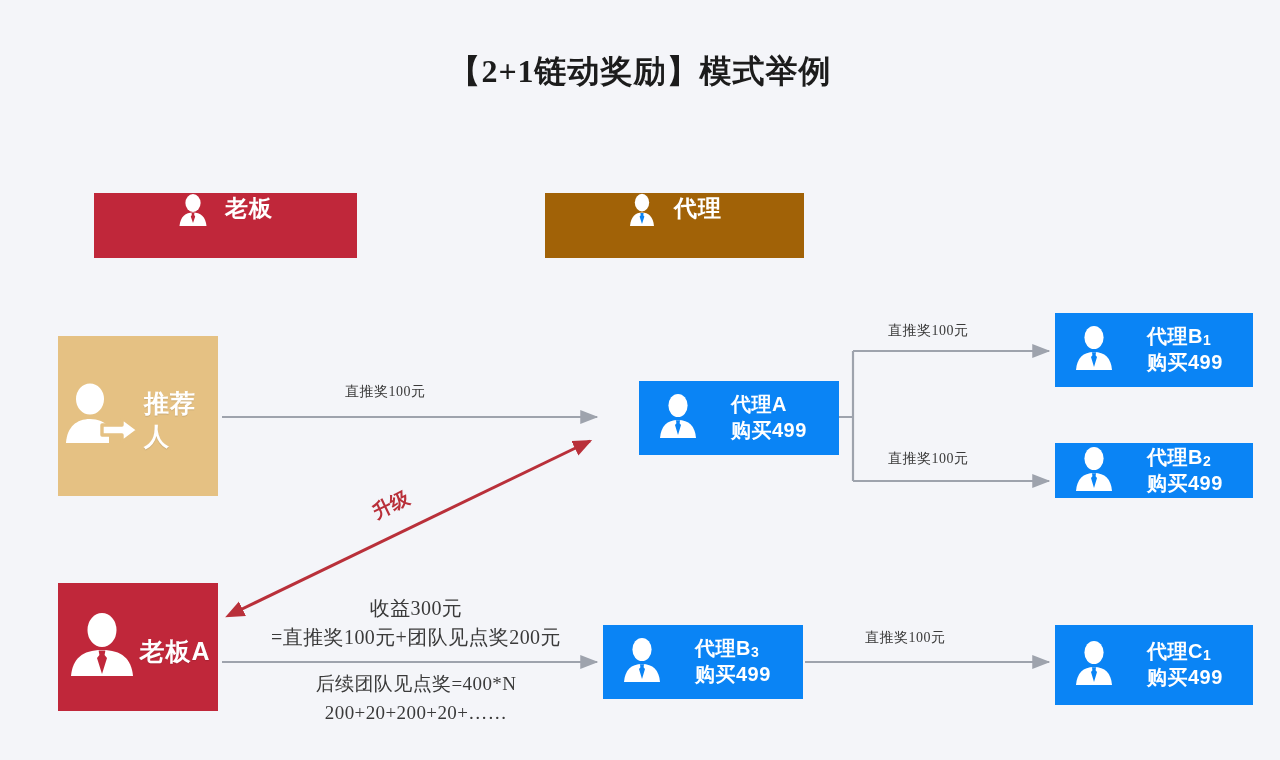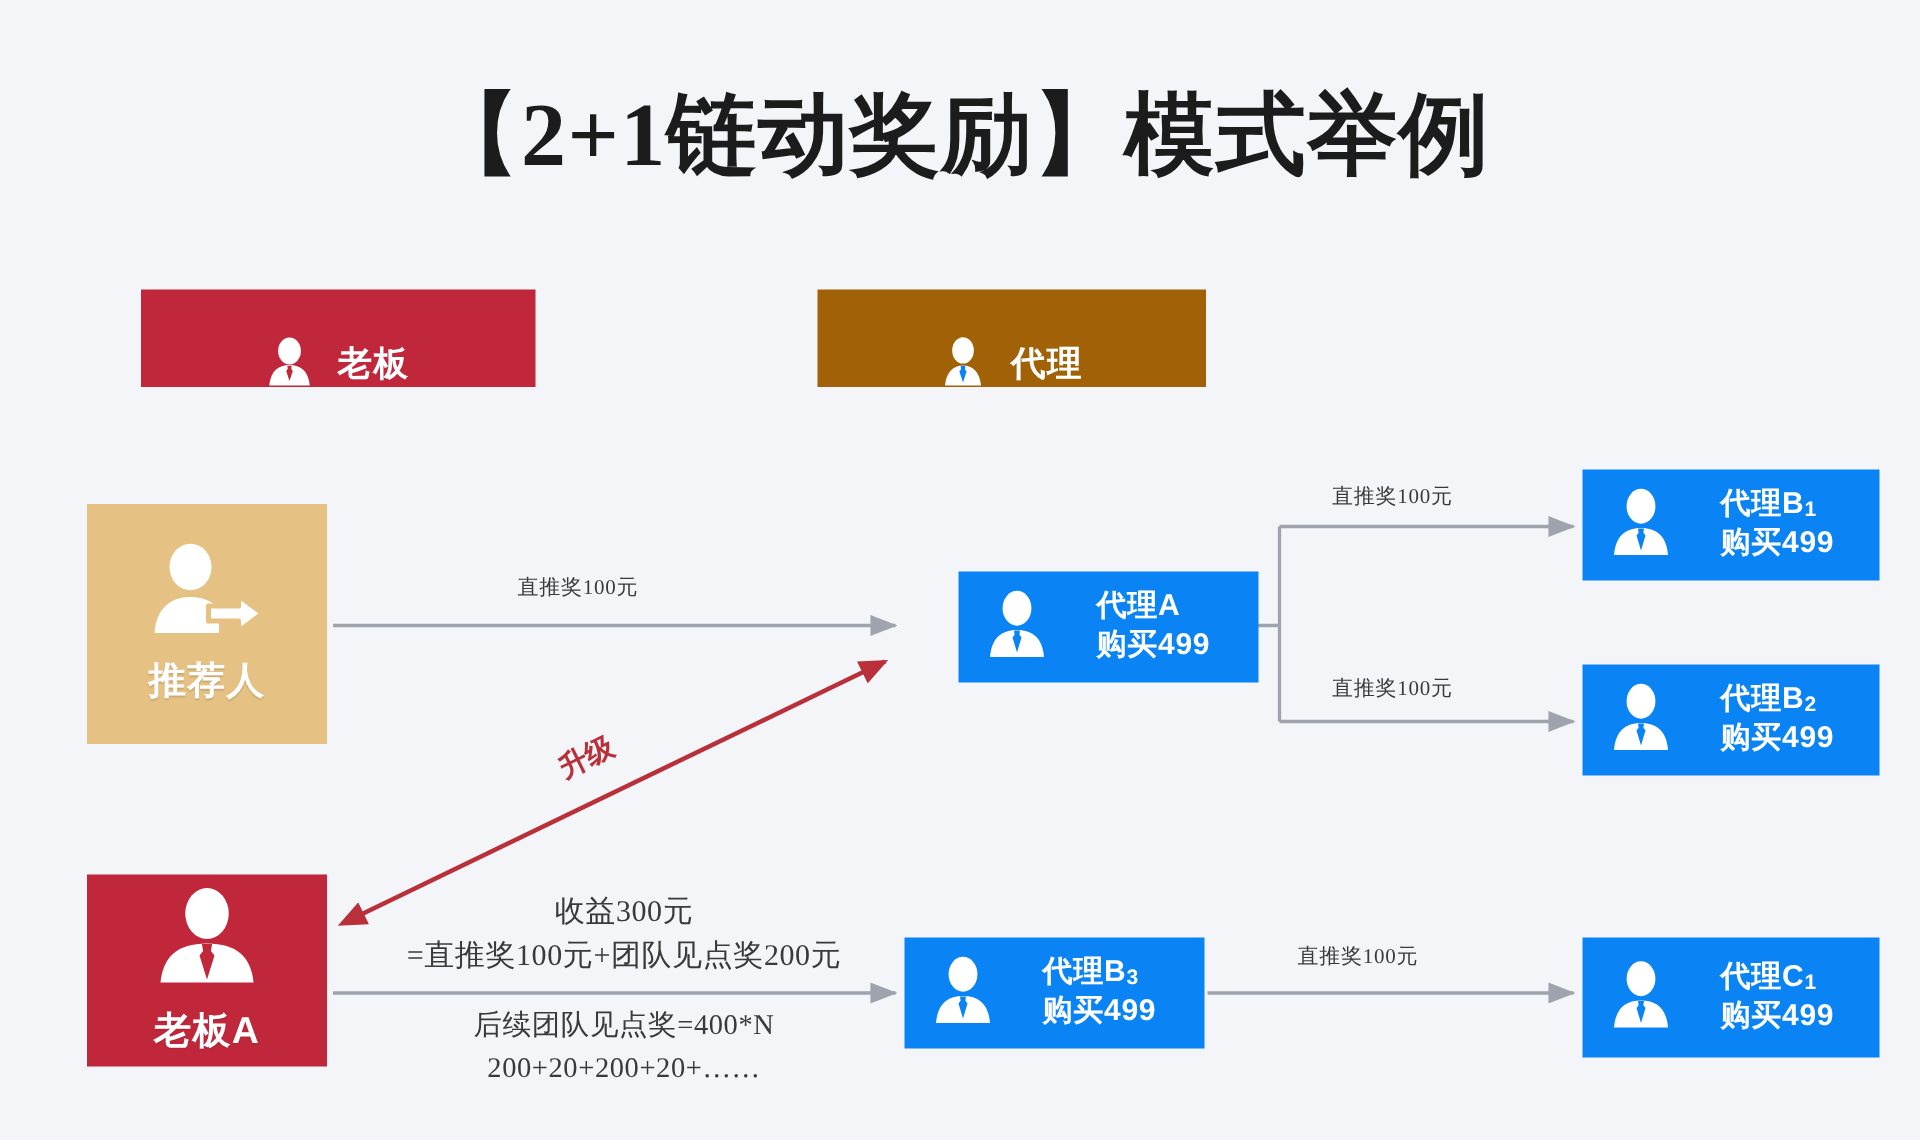--- a/index.html
+++ b/index.html
@@ -23,32 +23,32 @@
   }
 
   
   .page-title {
     position: absolute;
     left: 0;
     top: 50px;
     width: 1280px;
     text-align: center;
     font-family: "Liberation Serif", "DejaVu Serif", serif;
-    font-size: 60px;
+    font-size: 32px;
     font-weight: bold;
     color: #1c1c1c;
     letter-spacing: 1px;
     white-space: nowrap;
   }
 
   
   .legend-chip {
     position: absolute;
     display: flex;
-    align-items: flex-end;
+    align-items: flex-start;
     justify-content: center;
     gap: 17px;
     box-sizing: border-box;
   }
   .legend-chip .chip-label {
     color: #ffffff;
     font-size: 23px;
     font-weight: bold;
     letter-spacing: 1px;
   }
@@ -67,21 +67,20 @@
     background: #a16207;
   }
 
   
   .node {
     position: absolute;
     box-sizing: border-box;
   }
   .node-square {
     display: flex;
-    flex-direction: column;
     align-items: center;
     justify-content: center;
   }
   .node-square .node-label {
     color: #ffffff;
     font-size: 25px;
     font-weight: bold;
     letter-spacing: 1px;
     margin-top: 8px;
     text-shadow: 0 1px 1px rgba(0,0,0,0.12);
@@ -123,21 +122,21 @@
     white-space: nowrap;
   }
   .node-card .card-line sub {
     font-size: 14px;
     vertical-align: baseline;
     position: relative;
     bottom: -2px;
   }
   #node-agentA { left: 603px; top: 381px;  width: 200px; height: 74px; margin-left: 36px; }
   #node-agentB1 { left: 1055px; top: 313px; width: 198px; height: 74px; }
-  #node-agentB2 { left: 1055px; top: 443px; width: 198px; height: 74px; }
+  #node-agentB2 { left: 1055px; top: 443px; width: 198px; height: 55px; }
   #node-agentB3 { left: 603px; top: 625px;  width: 200px; height: 74px; }
   #node-agentC1 { left: 1055px; top: 625px; width: 198px; height: 80px; }
 
   
   .icon-person { display: block; }
 
   
   .edge-label {
     position: absolute;
     font-family: "Liberation Serif", "DejaVu Serif", serif;

